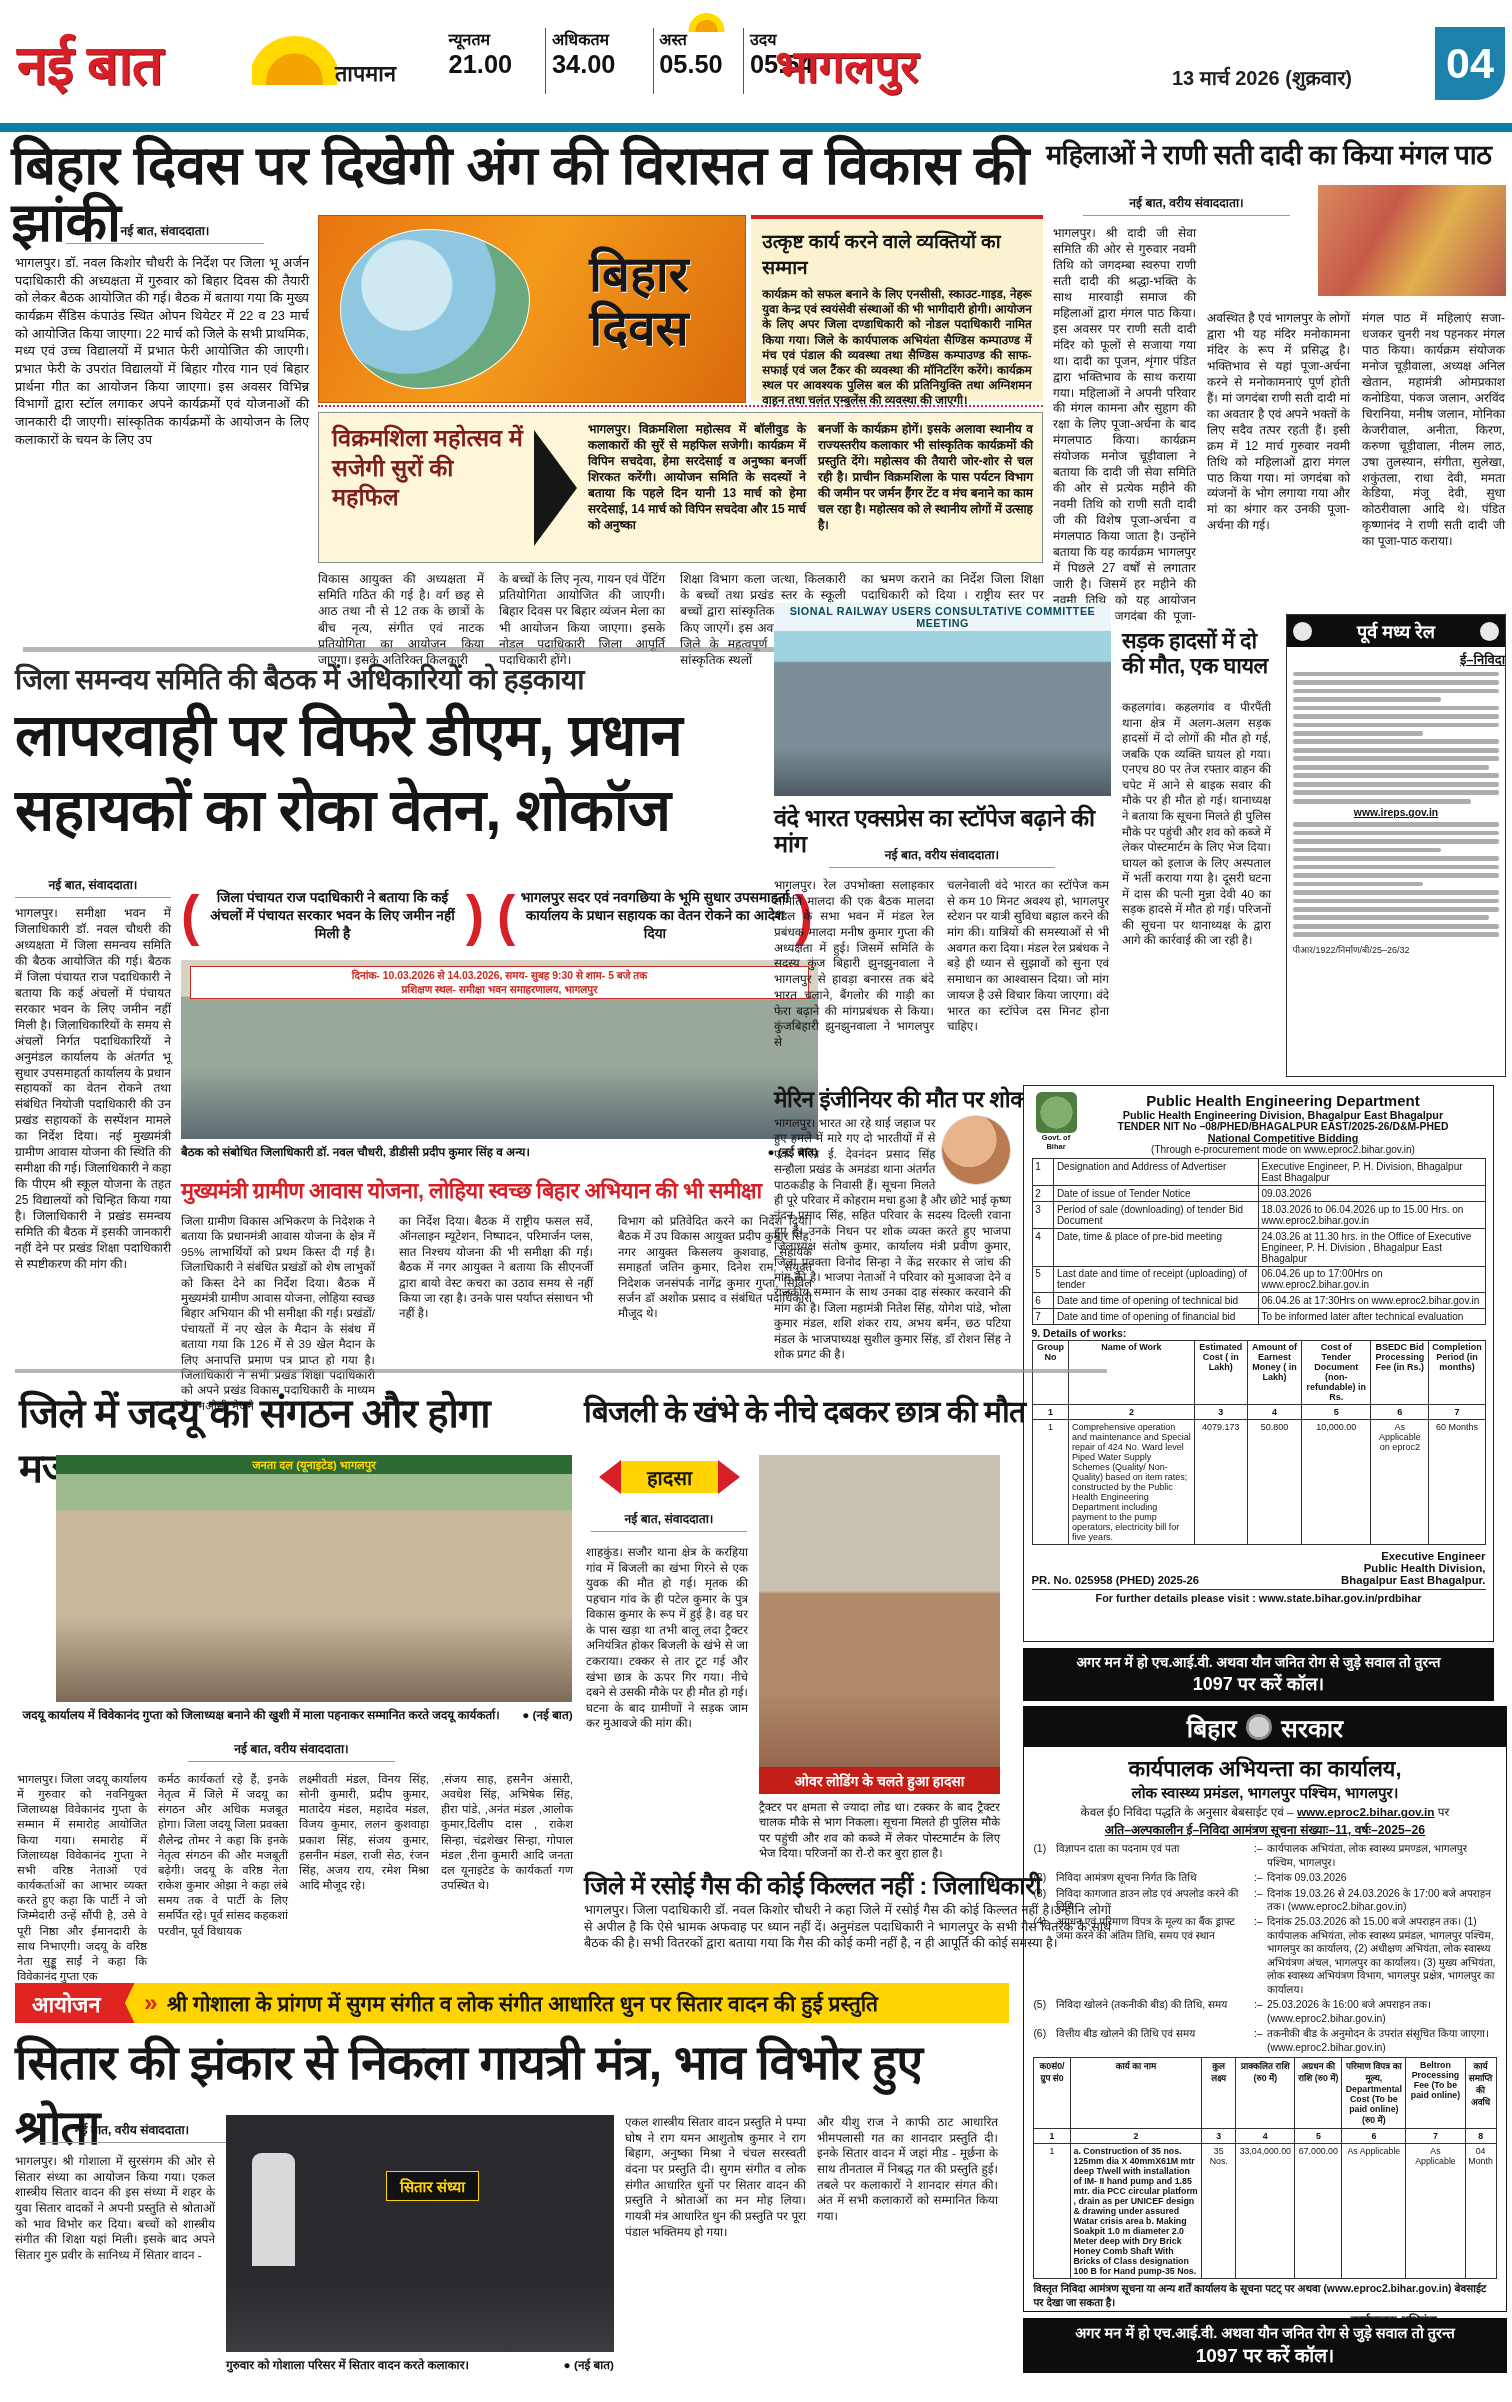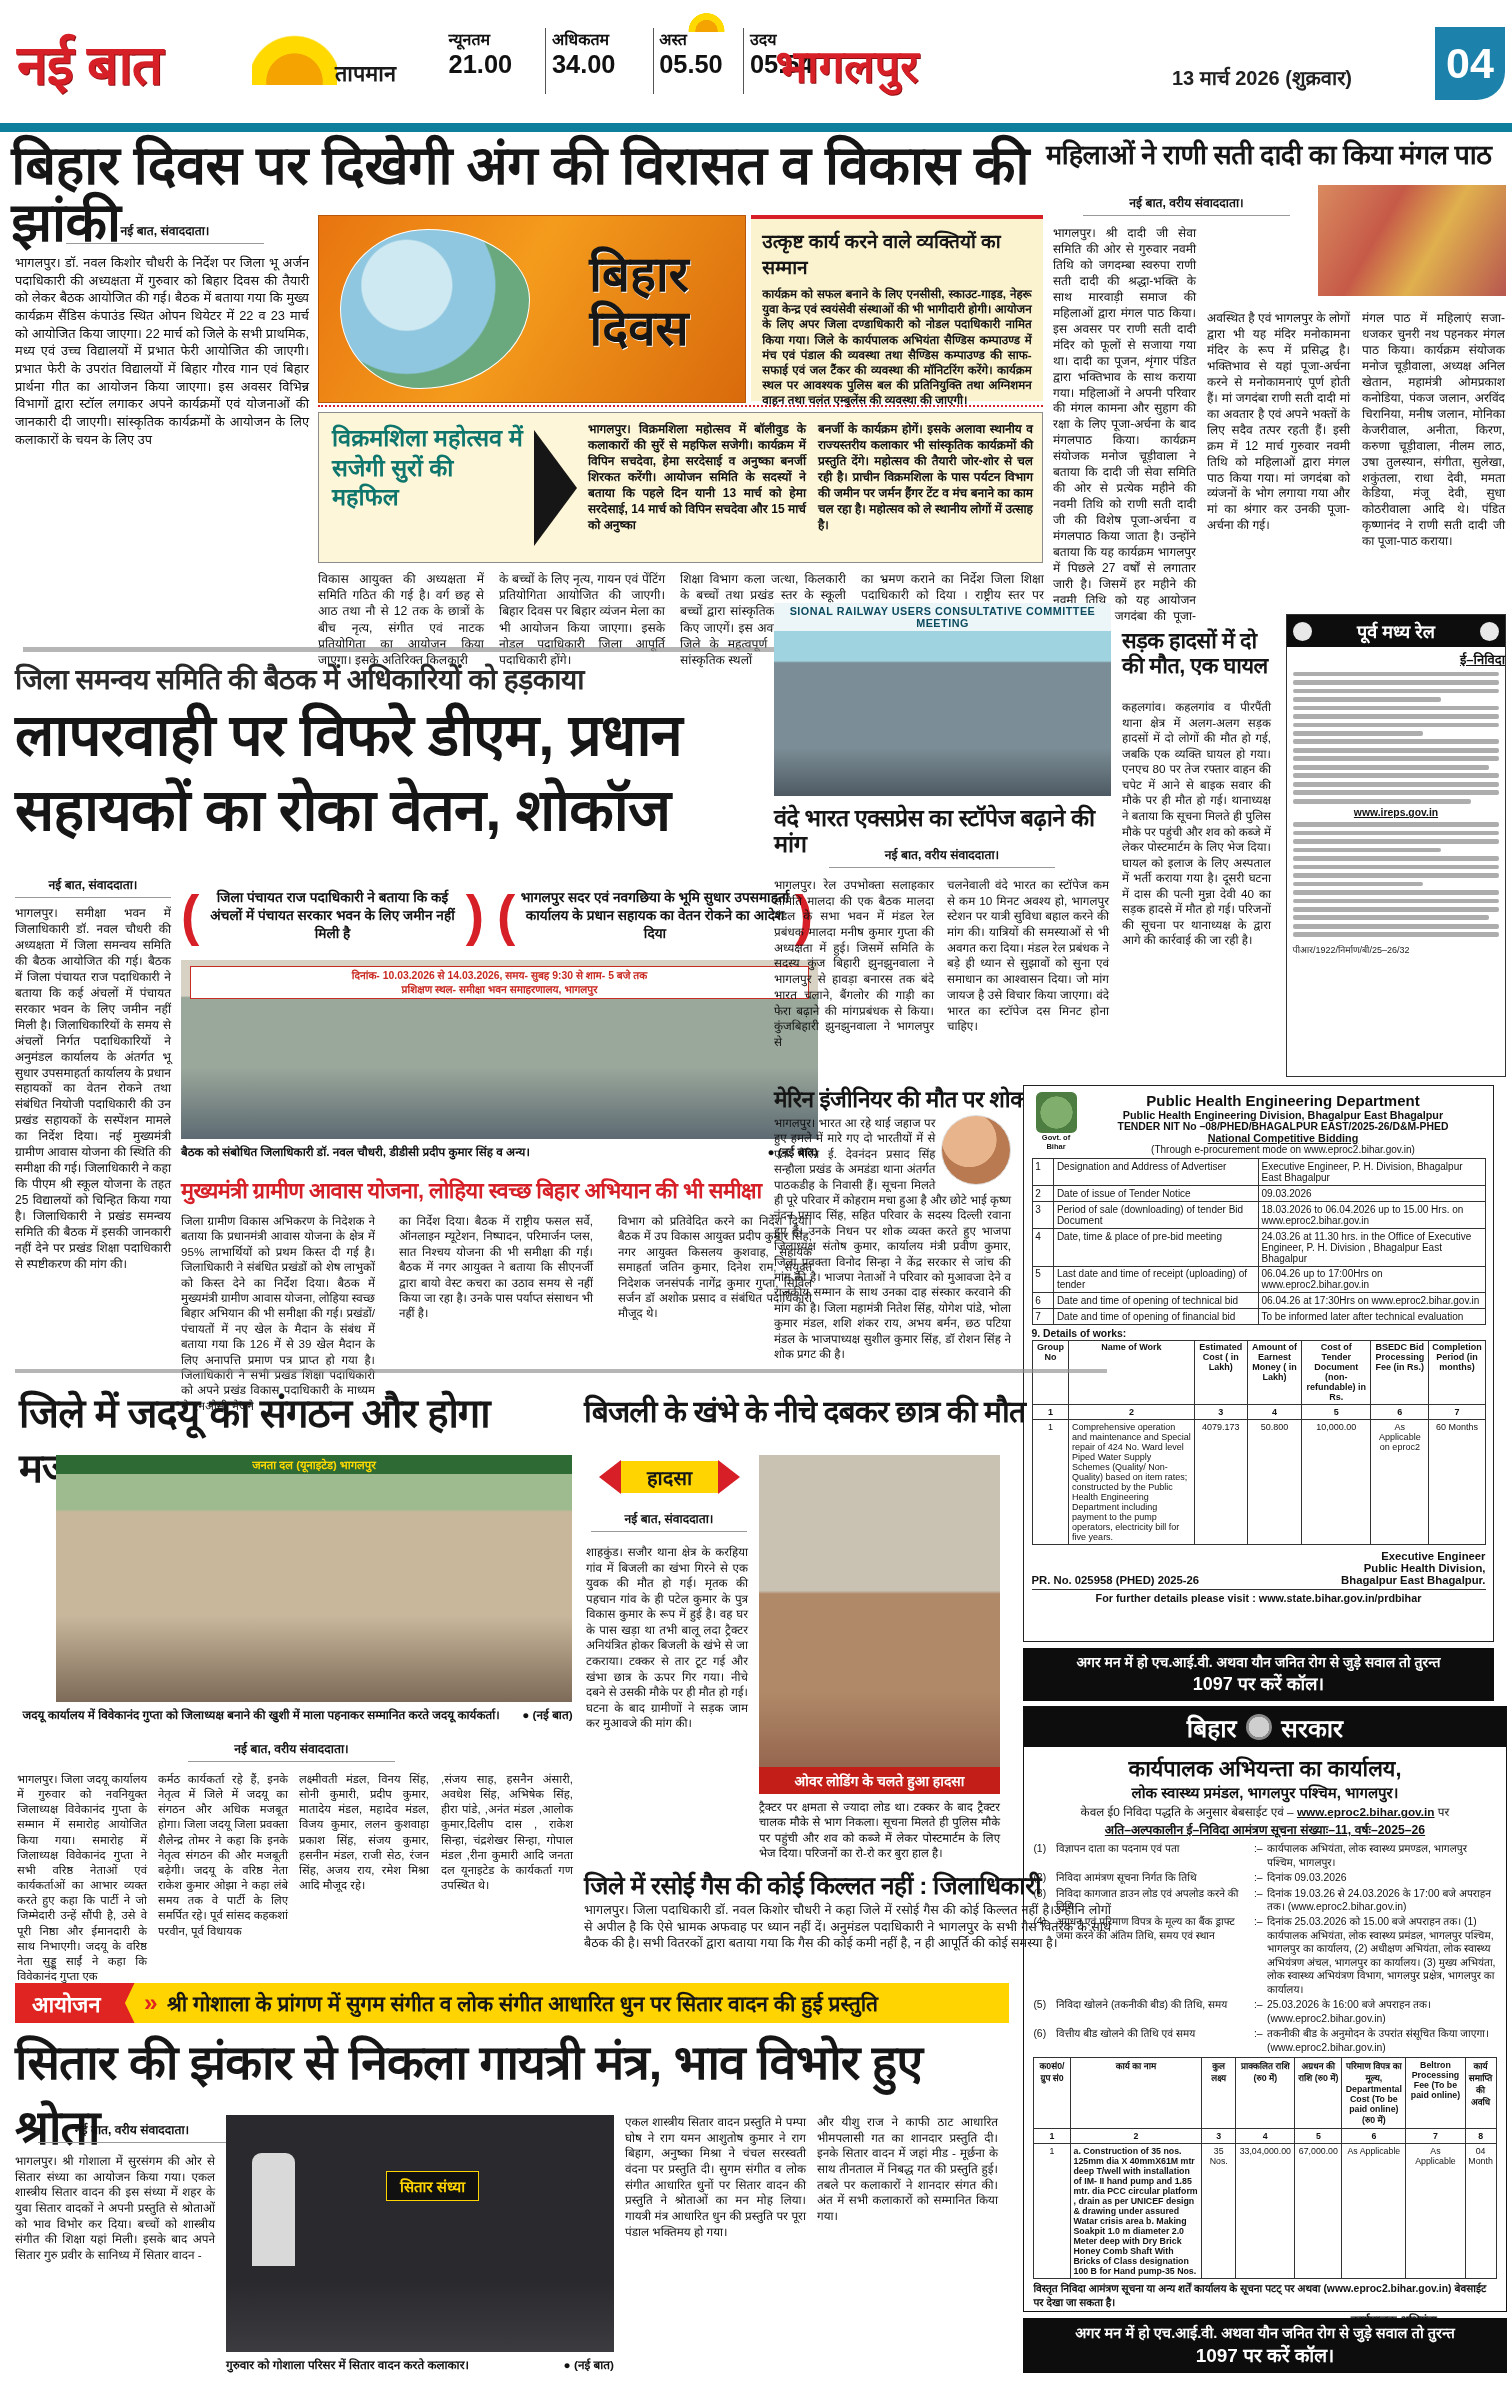--- a/index.html
+++ b/index.html
@@ -2,21 +2,21 @@
 <html style="font-size:15px"><head>
 <meta charset="utf-8">
 <style>
   html,body{margin:0;padding:0;background:#ffffff;}
   body{font-family:"Liberation Sans","DejaVu Sans",sans-serif;color:#111;}
   .page{position:relative;width:1512px;height:2402px;background:#fff;overflow:hidden;}
   .abs{position:absolute;}
   .hl{font-weight:bold;color:#161616;letter-spacing:-0.5px;}
   .byline{font-size:12.2px;font-weight:bold;text-align:center;border-bottom:0.9px solid #999;padding-bottom:3.8px;}
   .col{font-size:12.2px;line-height:1.33;text-align:justify;}
-  .red{color:#0f766e;}
+  .red{color:#7f1d1d;}
   .photo{background:linear-gradient(135deg,#b9c2bd,#8e9aa4 55%,#6f7a82);overflow:hidden;}
   .cap{font-size:11.8px;font-weight:bold;line-height:1.25;}
   .teal-rule{background:#0d7f9c;}
   .graybar{background:#8f8f8f;opacity:.65;}
   .ybox{background:#fbf3cf;border-top:4.7px solid #d61f26;box-sizing:border-box;padding:9.4px 11.3px;}
   .vbox{background:#fdf6d8;border:0.9px solid #8c8c8c;box-sizing:border-box;}
   .quote{display:flex;align-items:center;}
   .quote .br{color:#d61f26;font-size:55px;font-weight:bold;line-height:0.9;}
   .quote .qt{font-size:13.7px;font-weight:bold;text-align:center;line-height:1.3;padding:0 3.8px;}
   .tender{border:1.9px solid #222;background:#fff;box-sizing:border-box;font-family:"Liberation Sans",sans-serif;}

